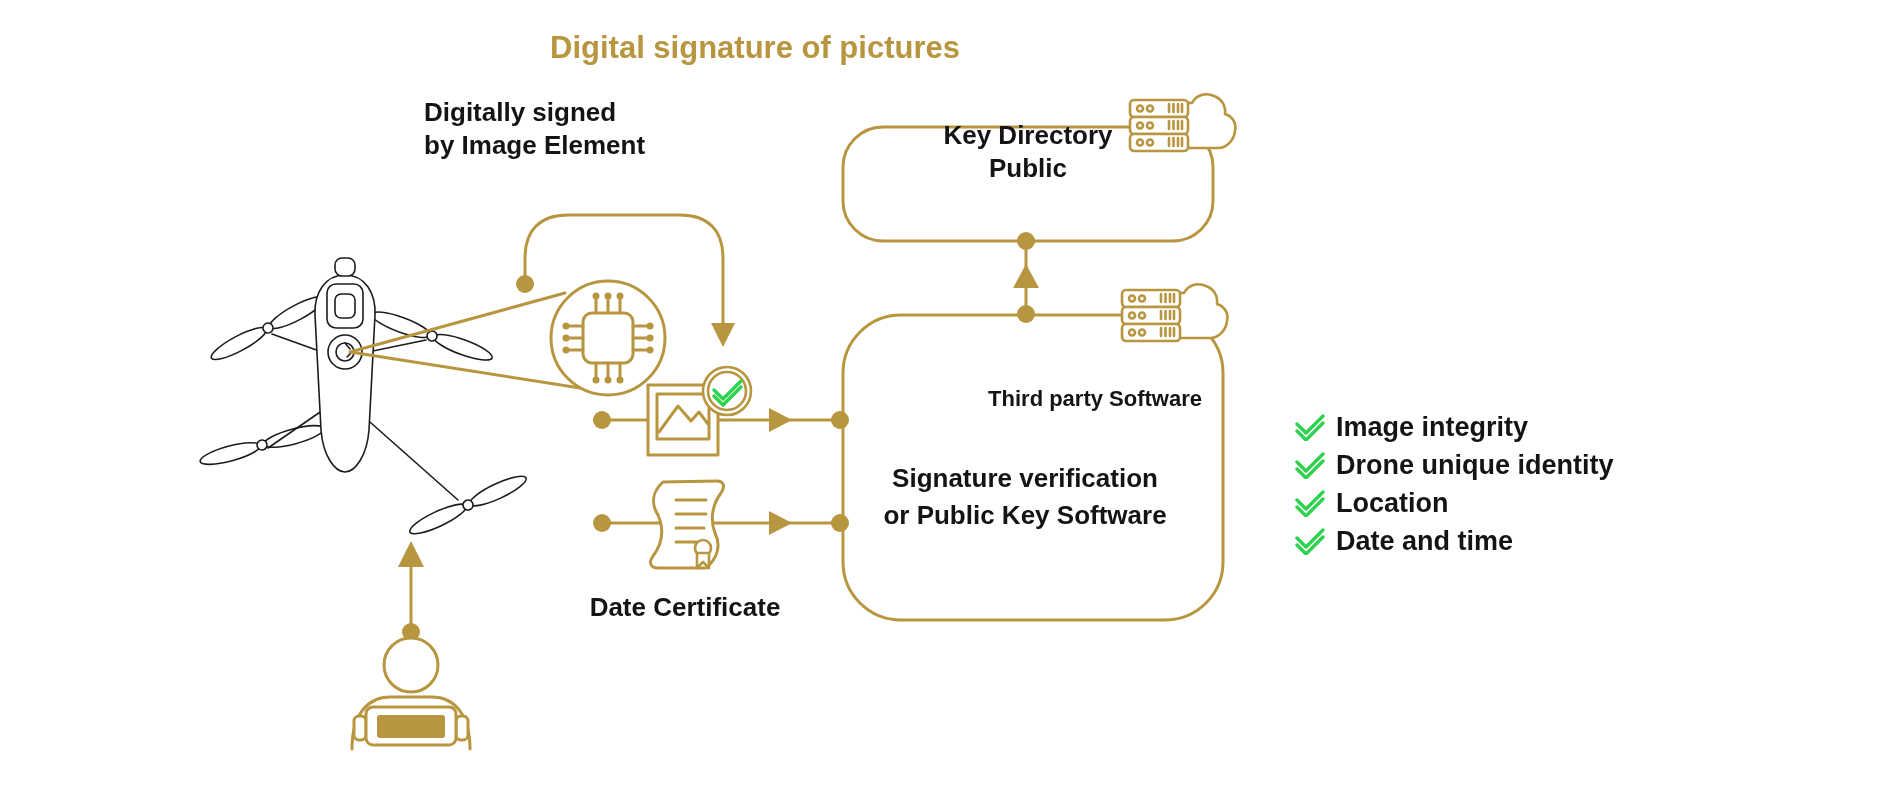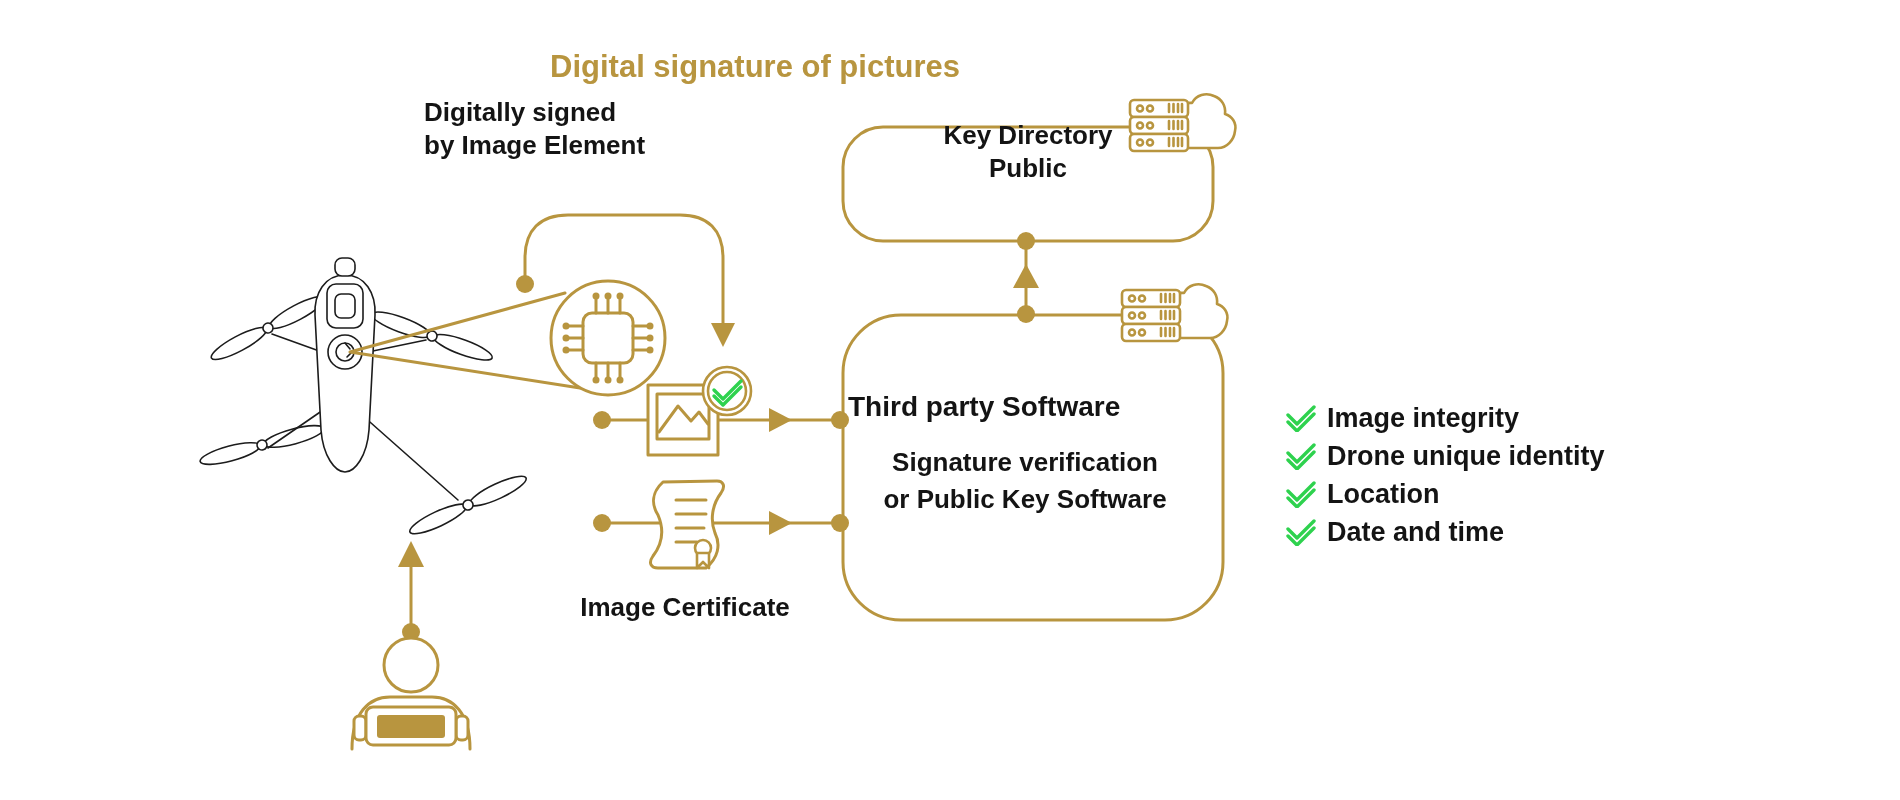--- a/index.html
+++ b/index.html
@@ -17,27 +17,27 @@
   .gl{stroke:var(--gold);stroke-width:3;fill:none;stroke-linecap:round;stroke-linejoin:round;}
   .gl2{stroke:var(--gold);stroke-width:2.6;fill:none;stroke-linecap:round;stroke-linejoin:round;}
   .glf{fill:var(--gold);stroke:none;}
   .glw{stroke:var(--gold);stroke-width:3;fill:#fff;stroke-linecap:round;stroke-linejoin:round;}
   .glw2{stroke:var(--gold);stroke-width:2.6;fill:#fff;stroke-linecap:round;stroke-linejoin:round;}
   .bk{stroke:#1c1c1c;stroke-width:1.6;fill:none;stroke-linecap:round;stroke-linejoin:round;}
   .bkw{stroke:#1c1c1c;stroke-width:1.6;fill:#fff;stroke-linecap:round;stroke-linejoin:round;}
   .gn{stroke:var(--green);stroke-width:3.4;fill:none;stroke-linecap:round;stroke-linejoin:round;}
 
   .txt{position:absolute;white-space:nowrap;}
-  .page-title{left:460px;top:30px;width:590px;text-align:center;font-size:31px;font-weight:600;color:var(--gold);margin-top:19px;}
+  .page-title{left:460px;top:30px;width:590px;text-align:center;font-size:31px;font-weight:600;color:var(--gold);}
   .note{left:424px;top:96px;font-size:26px;font-weight:600;line-height:33px;}
   .pkd-text{left:843px;top:119px;width:370px;text-align:center;font-size:26px;font-weight:600;line-height:33px;}
-  .tps-title{left:848px;top:388px;width:354px;text-align:left;font-size:28px;font-weight:600;line-height:37px;}
-  .tps-lines{left:848px;top:444px;width:354px;text-align:center;font-size:26px;font-weight:600;line-height:37px;}
+  .tps-title{left:848px;top:380px;width:354px;text-align:right;font-size:22px;font-weight:600;line-height:37px;}
+  .tps-lines{left:848px;top:460px;width:354px;text-align:center;font-size:26px;font-weight:600;line-height:37px;}
   .cert-label{left:545px;top:592px;width:280px;text-align:center;font-size:26px;font-weight:600;}
-  .checklist{position:absolute;left:1283px;top:396px;list-style:none;margin:3px;padding:0;}
+  .checklist{position:absolute;left:1283px;top:396px;list-style:none;margin:12px;padding:0;}
   .checklist li{display:flex;align-items:center;gap:11px;height:38px;font-size:27px;font-weight:600;}
   .checklist svg{flex:0 0 auto;}
 </style>
 </head>
 <body>
 
 <div class="canvas">
 
   <svg class="art" width="1900" height="800" viewBox="0 0 1900 800">
 
@@ -200,21 +200,21 @@
     <div>Key Directory</div>
     <div>Public</div>
   </div>
 
   <div class="txt tps-title">Third party Software</div>
   <div class="txt tps-lines">
     <div>Signature verification</div>
     <div>or Public Key Software</div>
   </div>
 
-  <div class="txt cert-label">Image Certificate</div>
+  <div class="txt cert-label">Date Certificate</div>
 
   <ul class="checklist">
     <li>
       <svg width="30" height="28" viewBox="0 0 30 28">
         <polyline class="gn" points="2,11 11,20 28,3"></polyline>
           <polyline class="gn" points="2,18 11,27 28,10"></polyline>
       </svg>
       <span>Image integrity</span>
     </li>
     <li>

